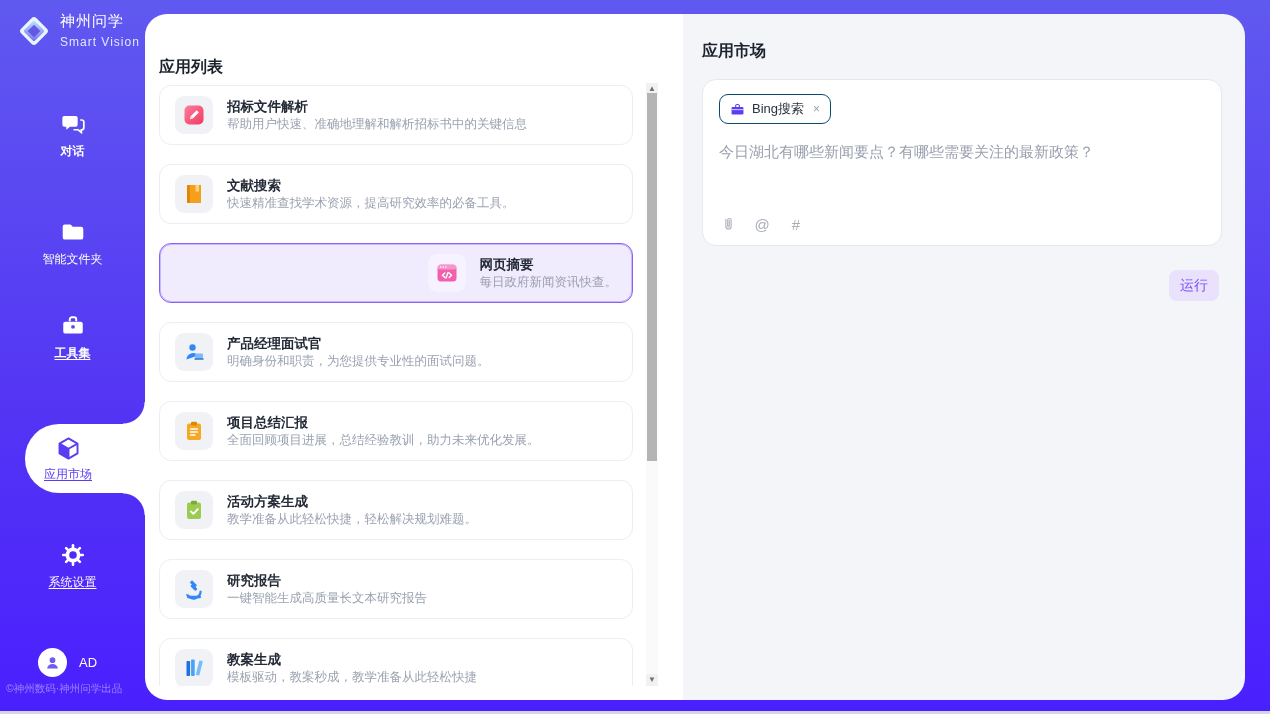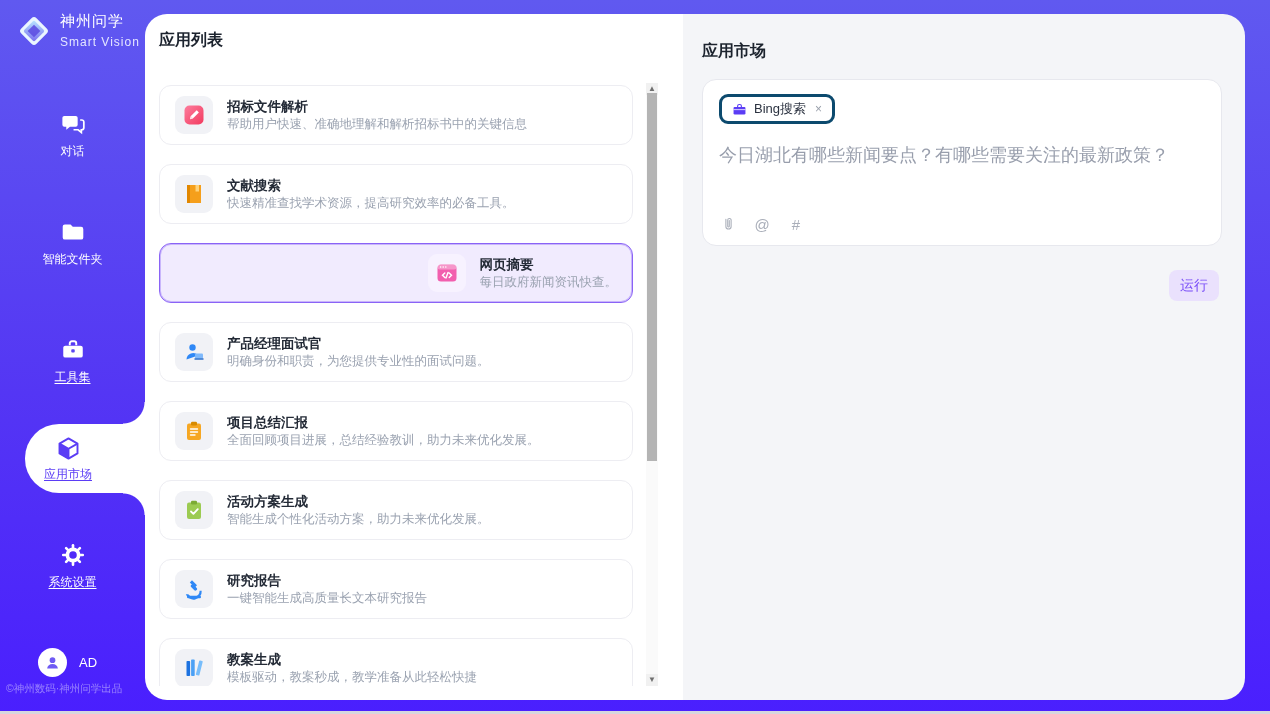--- a/index.html
+++ b/index.html
@@ -63,38 +63,38 @@
   .scrollbar { position:absolute; left:501px; top:69px; width:12px; height:603px; background:#fafafa; }
   .sb-arrow { position:absolute; left:0; width:12px; height:12px; font-size:8px; line-height:12px;
     text-align:center; color:#6f6f6f; background:#f1f1f1; cursor:pointer; }
   .sb-arrow.up { top:0; } .sb-arrow.down { bottom:0; }
   .sb-thumb { position:absolute; left:1px; top:10px; width:10px; height:368px; background:#b4b4b4; cursor:pointer; }
 
   
   .composer { position:absolute; left:19px; top:65px; width:520px; height:167px; background:#fff;
     border:1px solid #e7e8ee; border-radius:14px; padding:14px 16px; }
   .tool-tag { display:inline-flex; align-items:center; gap:7px; height:30px; padding:0 10px;
-    border:3px solid #0c4a6e; border-radius:9px; background:#fff; cursor:pointer; }
+    border:1px solid #0c4a6e; border-radius:9px; background:#fff; cursor:pointer; }
   .tool-tag .tag-label { font-size:13px; color:#2b3240; }
   .tool-tag .tag-close { font-size:12px; color:#9aa0ab; margin-left:2px; cursor:pointer; }
-  .query-text { margin-top:19px; font-size:18px; color:#989eac; cursor:text; }
+  .query-text { margin-top:19px; font-size:15px; color:#989eac; cursor:text; }
   .composer-tools { position:absolute; left:16px; bottom:12px; display:flex; align-items:center; gap:16px; }
   .tool-ic { width:18px; height:18px; display:flex; align-items:center; justify-content:center;
     color:#a9aeb9; font-size:15px; cursor:pointer; }
   .run-btn { position:absolute; top:256px; right:26px; width:50px; height:31px; background:#eae1fd;
     color:#7a4ff8; font-size:14px; border:none; border-radius:8px; cursor:pointer;
     font-family:inherit; }
 </style>
 </head>
 <body>
 
 <div class="frame">
 
   <section class="panel-list">
-    <h2 class="panel-title" style="left:14px; top:16px;">应用列表</h2>
+    <h2 class="panel-title" style="left:14px; top:43px;">应用列表</h2>
     <div class="list-viewport" id="app-list">
         <div class="app-card">
     <span class="app-icon-box">
             <svg viewBox="0 0 24 24" width="24" height="24">
               <defs>
                 <linearGradient id="gp1" x1="0" y1="0" x2="1" y2="1">
                   <stop offset="0" stop-color="#fd7d9e"></stop>
                   <stop offset="1" stop-color="#f23a5e"></stop>
                 </linearGradient>
               </defs>
@@ -167,21 +167,21 @@
         <div class="app-card">
     <span class="app-icon-box">
             <svg viewBox="0 0 24 24" width="24" height="24">
               <rect x="5" y="4.5" width="14" height="16.5" rx="2" fill="#9ccb52"></rect>
               <rect x="9" y="2.8" width="6" height="3.6" rx="1.2" fill="#7cab35"></rect>
               <path d="M9 13.5l2.4 2.4 4.4-4.8" stroke="#fff" stroke-width="1.8" fill="none" stroke-linecap="round" stroke-linejoin="round"></path>
             </svg>
           </span>
     <span class="app-texts">
       <span class="app-name">活动方案生成</span>
-      <span class="app-desc">智能生成个性化活动方案，助力未来优化发展。</span>
+      <span class="app-desc">教学准备从此轻松快捷，轻松解决规划难题。</span>
     </span>
   </div>
         <div class="app-card">
     <span class="app-icon-box">
             <svg viewBox="0 0 24 24" width="24" height="24" fill="#2f88f6">
               <path d="M10 3.2l5 5-2.2 2.2-5-5z"></path>
               <rect x="10.2" y="6.8" width="3.4" height="7.4" rx="1.4" transform="rotate(-45 11.9 10.5)"></rect>
               <path d="M6.3 17.2a6.2 6.2 0 0 0 11.3-3.4h2.1a8.2 8.2 0 0 1-15.9 3.4z"></path>
               <rect x="5" y="18.8" width="14" height="2.4" rx="1.2"></rect>
             </svg>
@@ -261,38 +261,38 @@
           </g>
         </svg>
       </span>
       <span class="logo-text">
         <div class="cn">神州问学</div>
         <div class="en">Smart Vision</div>
       </span>
     </div>
 
     <nav id="side-nav">
-        <div class="nav-item" style="top: 110px;">
+        <div class="nav-item" style="top: 110px; font-weight: bold;">
     <span class="nav-icon">
             <svg viewBox="0 0 24 24" width="26" height="26">
               <path d="M4 4.5h10.5a1.8 1.8 0 0 1 1.8 1.8v6.4a1.8 1.8 0 0 1-1.8 1.8H9.2l-3.4 2.8v-2.8H4a1.8 1.8 0 0 1-1.8-1.8V6.3A1.8 1.8 0 0 1 4 4.5z" fill="#fff"></path>
               <path d="M18.6 8.3h1.6A1.8 1.8 0 0 1 22 10.1v5.4a1.8 1.8 0 0 1-1.8 1.8h-.5v2.4l-3-2.4h-4.2" fill="none" stroke="#fff" stroke-width="1.6"></path>
             </svg>
           </span>
     <span class="nav-label">对话</span>
   </div>
         <div class="nav-item" style="top: 218px;">
     <span class="nav-icon">
             <svg viewBox="0 0 24 24" width="26" height="26">
               <path d="M2.5 7a2 2 0 0 1 2-2h5.2l2.1 2.2h7.7a2 2 0 0 1 2 2V17a2 2 0 0 1-2 2h-15a2 2 0 0 1-2-2z" fill="#fff"></path>
             </svg>
           </span>
     <span class="nav-label">智能文件夹</span>
   </div>
-        <div class="nav-item" style="top: 336px;">
+        <div class="nav-item" style="top: 312px; font-weight: bold;">
     <span class="nav-icon">
             <svg viewBox="0 0 24 24" width="26" height="26">
               <path d="M9 7.5V6a2 2 0 0 1 2-2h2a2 2 0 0 1 2 2v1.5" fill="none" stroke="#fff" stroke-width="1.8"></path>
               <rect x="3" y="8" width="18" height="11" rx="2" fill="#fff"></rect>
               <rect x="10.4" y="11.2" width="3.2" height="3" rx="0.8" fill="#5b46f0"></rect>
             </svg>
           </span>
     <span class="nav-label u">工具集</span>
   </div>
         <div class="nav-item active" style="top: 424px;">

